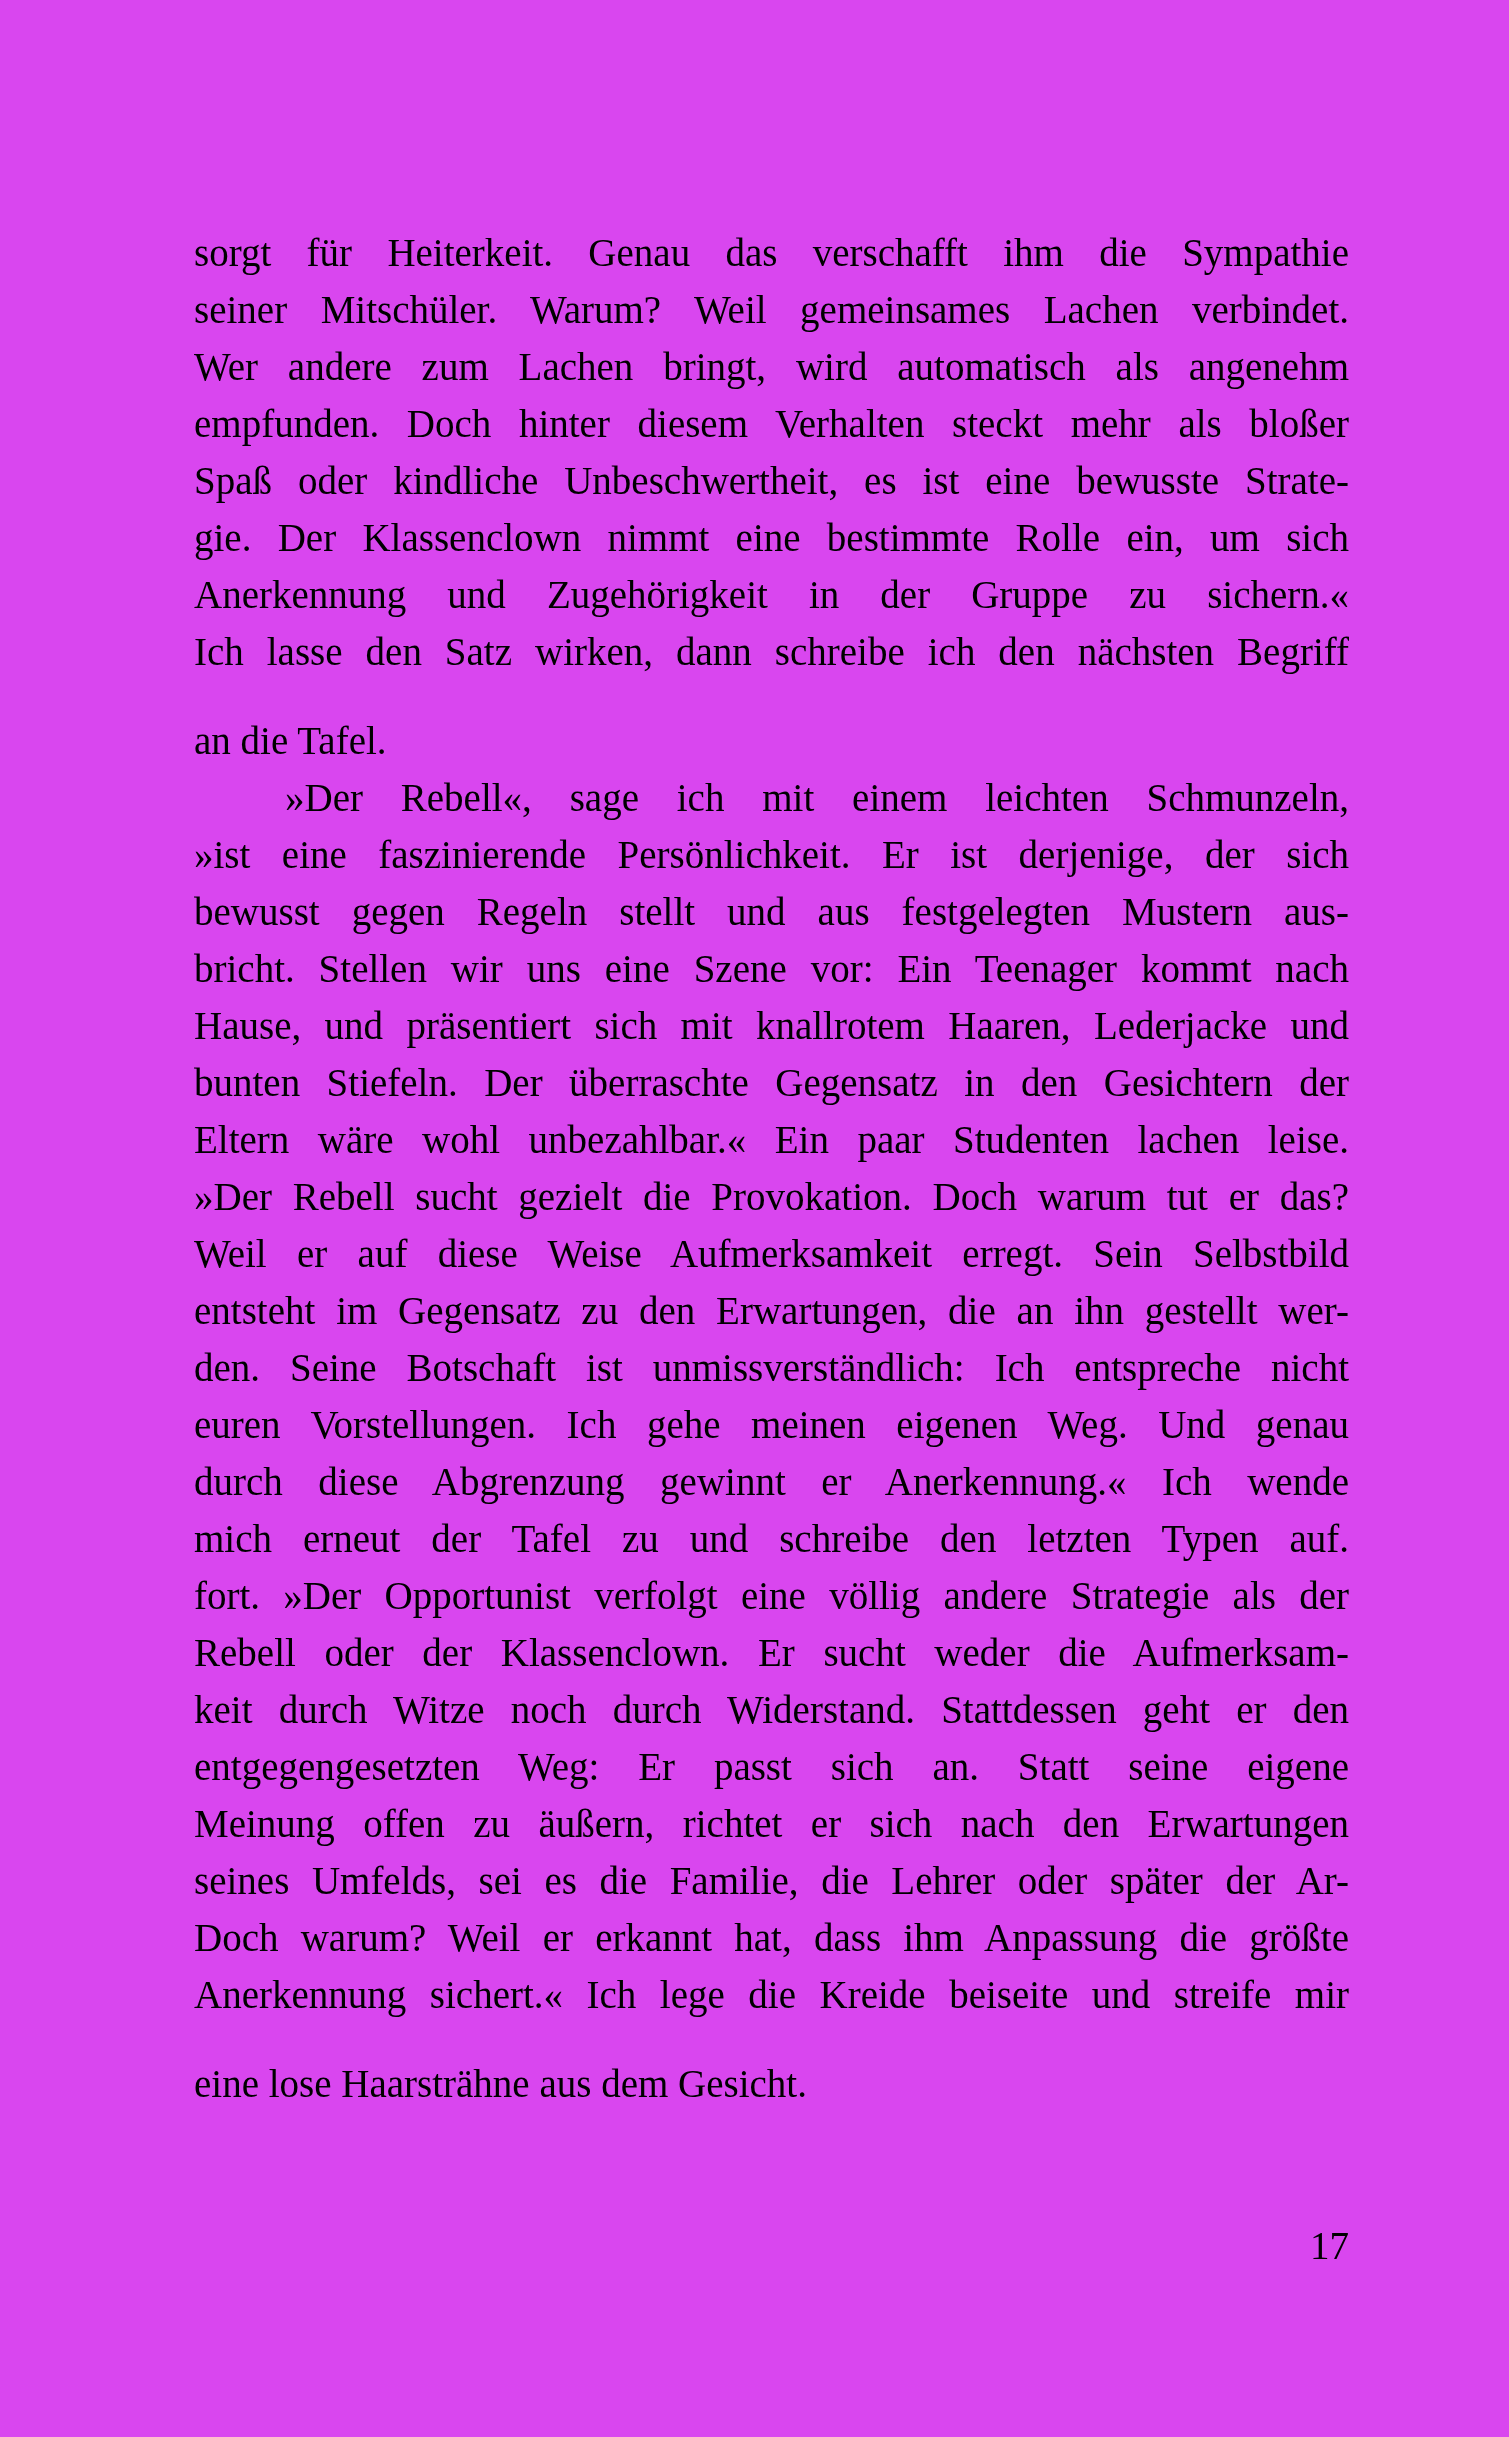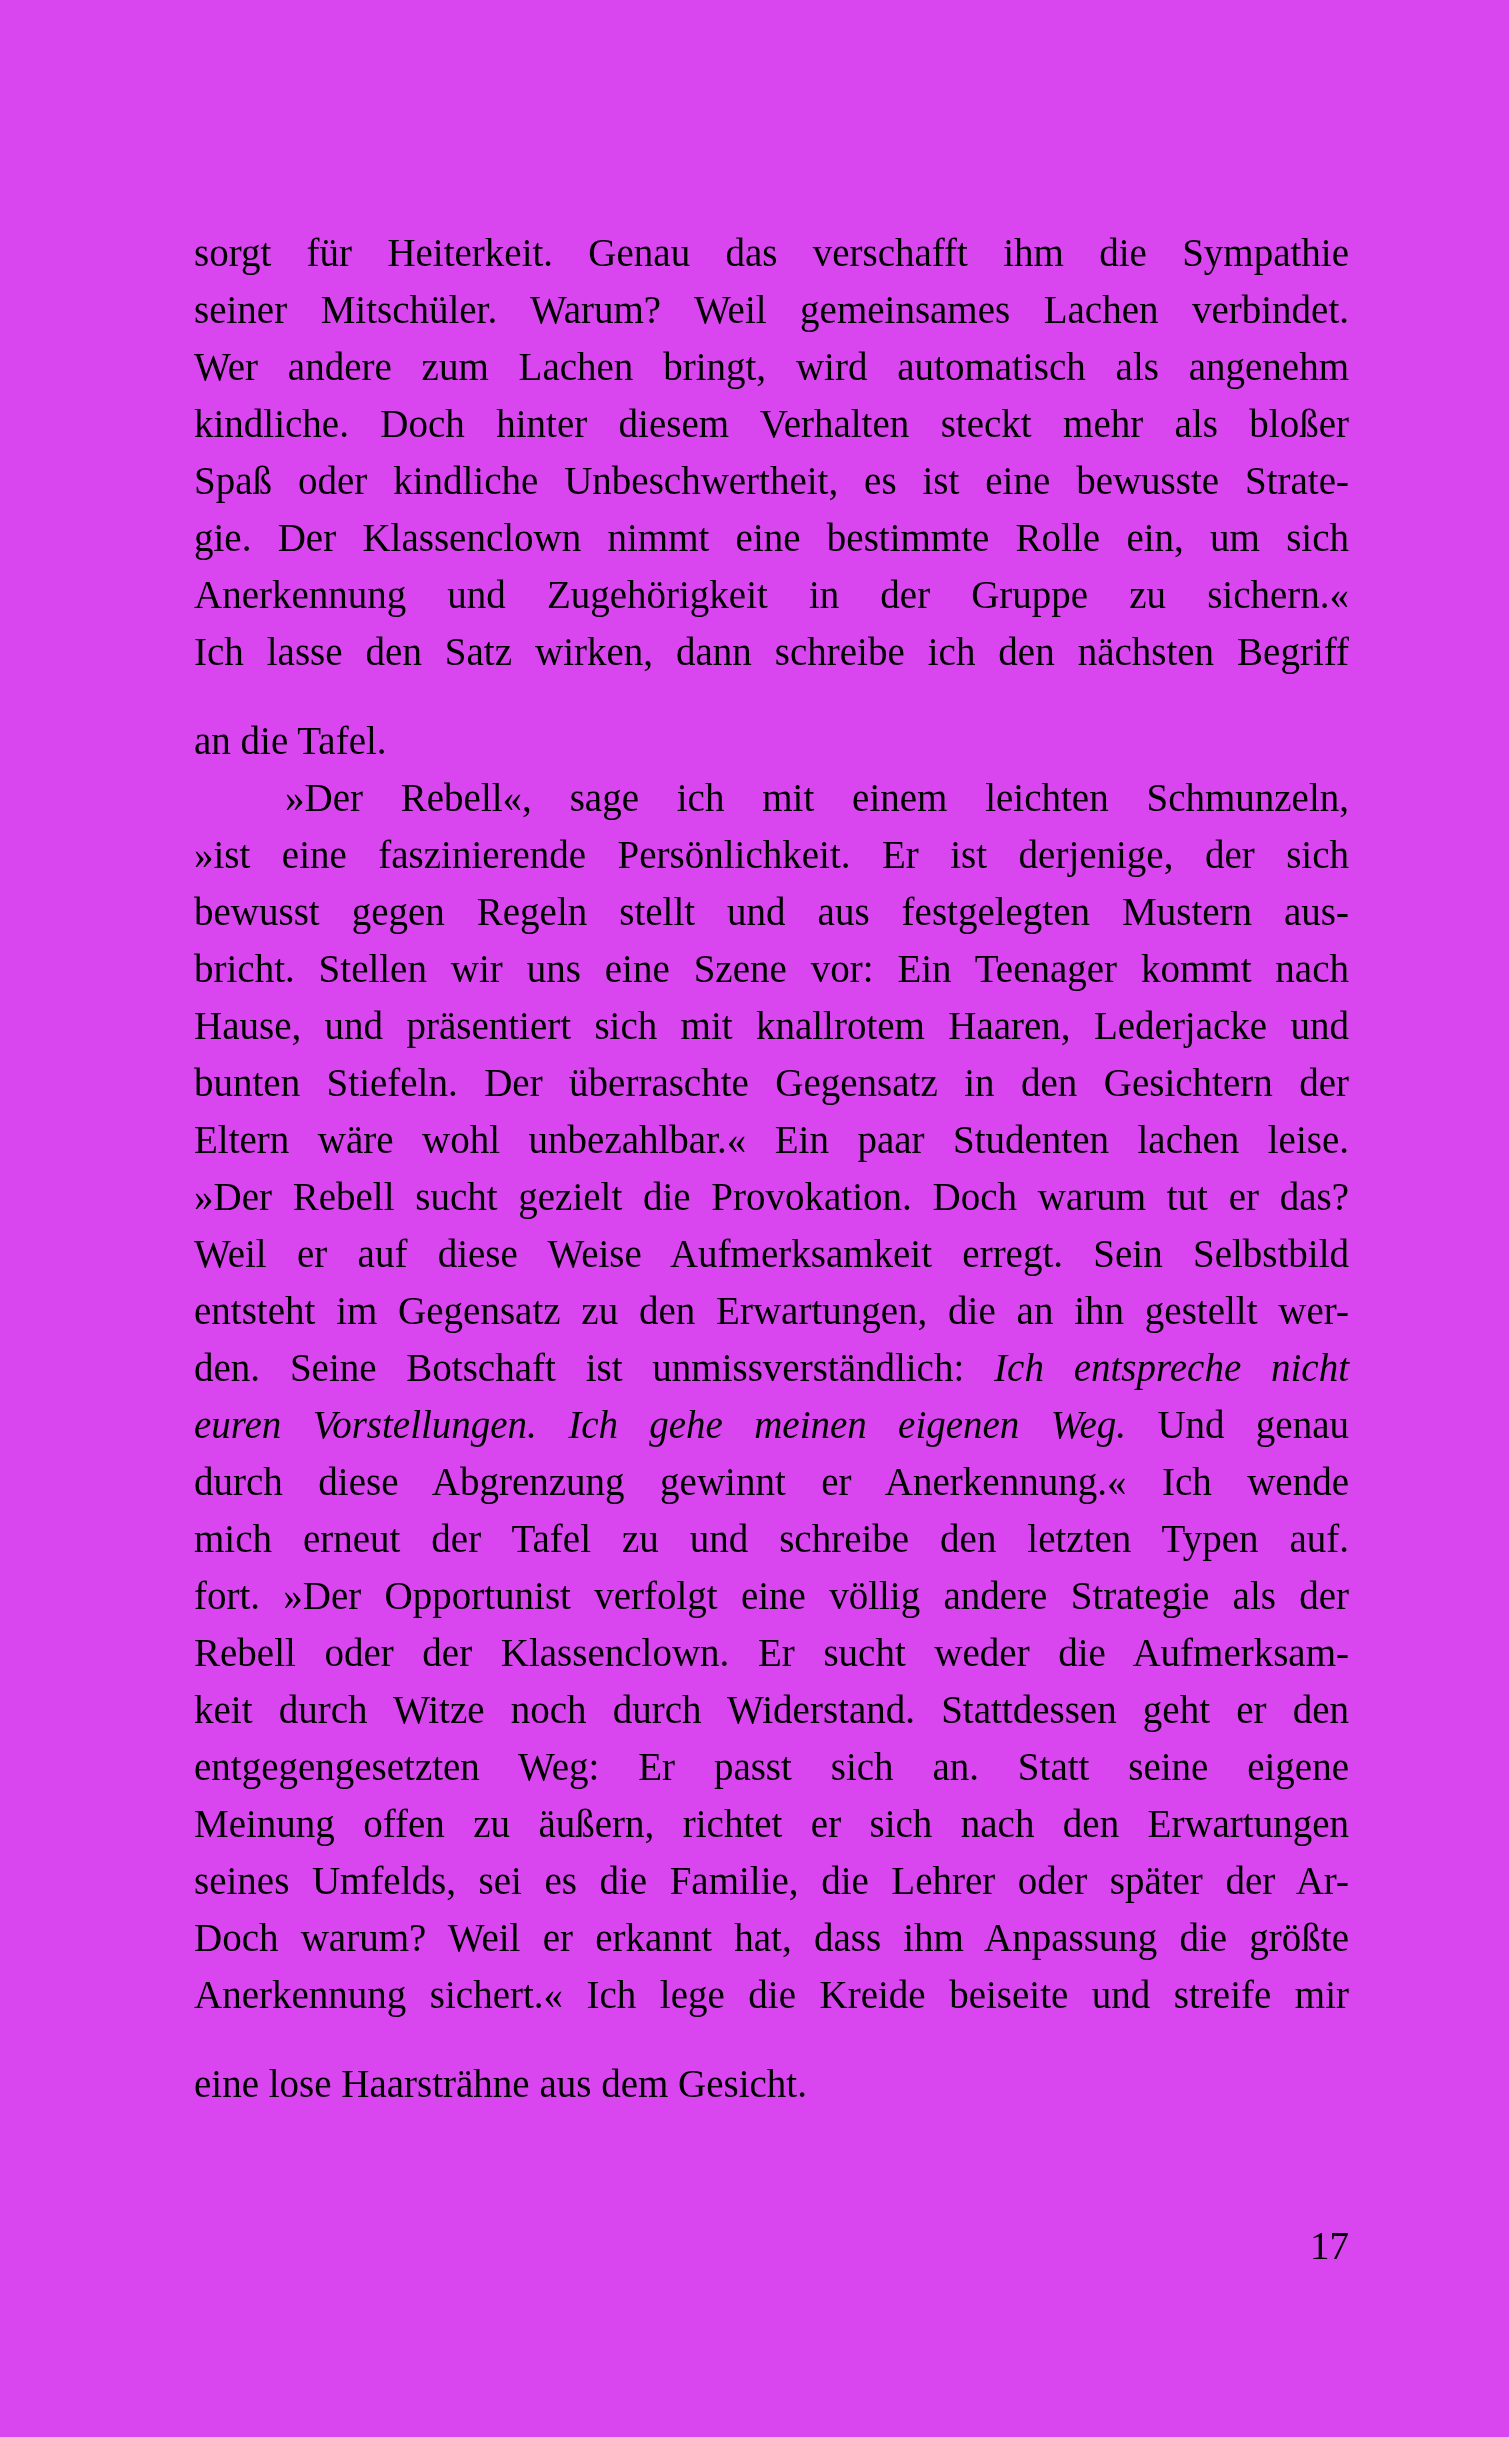--- a/index.html
+++ b/index.html
@@ -40,42 +40,41 @@
   }
   .line.last {
     text-align: left;
     text-align-last: left;
     margin-top: 32px;
   }
   .line.indent {
     text-indent: 91px;
   }
   .it {
-    font-style: italic;
   }
   .page-number {
     position: absolute;
     left: 194px;
     top: 2217px;
     width: 1155px;
     font-size: 39px;
     line-height: 57px;
     text-align: right;
     color: #000000;
   }
 </style>
 </head>
 <body>
 
 <div class="page">
   <div class="text-block">
       <div class="line"><span>sorgt für Heiterkeit. Genau das verschafft ihm die Sympathie</span></div>
       <div class="line"><span>seiner Mitschüler. Warum? Weil gemeinsames Lachen verbindet.</span></div>
       <div class="line"><span>Wer andere zum Lachen bringt, wird automatisch als angenehm</span></div>
-      <div class="line"><span>kindliche. Doch hinter diesem Verhalten steckt mehr als bloßer</span></div>
+      <div class="line"><span>empfunden. Doch hinter diesem Verhalten steckt mehr als bloßer</span></div>
       <div class="line"><span>Spaß oder kindliche Unbeschwertheit, es ist eine bewusste Strate-</span></div>
       <div class="line"><span>gie. Der Klassenclown nimmt eine bestimmte Rolle ein, um sich</span></div>
       <div class="line"><span>Anerkennung und Zugehörigkeit in der Gruppe zu sichern.«</span></div>
       <div class="line"><span>Ich lasse den Satz wirken, dann schreibe ich den nächsten Begriff</span></div>
       <div class="line last"><span>an die Tafel.</span></div>
       <div class="line indent"><span>»Der Rebell«, sage ich mit einem leichten Schmunzeln,</span></div>
       <div class="line"><span>»ist eine faszinierende Persönlichkeit. Er ist derjenige, der sich</span></div>
       <div class="line"><span>bewusst gegen Regeln stellt und aus festgelegten Mustern aus-</span></div>
       <div class="line"><span>bricht. Stellen wir uns eine Szene vor: Ein Teenager kommt nach</span></div>
       <div class="line"><span>Hause, und präsentiert sich mit knallrotem Haaren, Lederjacke und</span></div>

